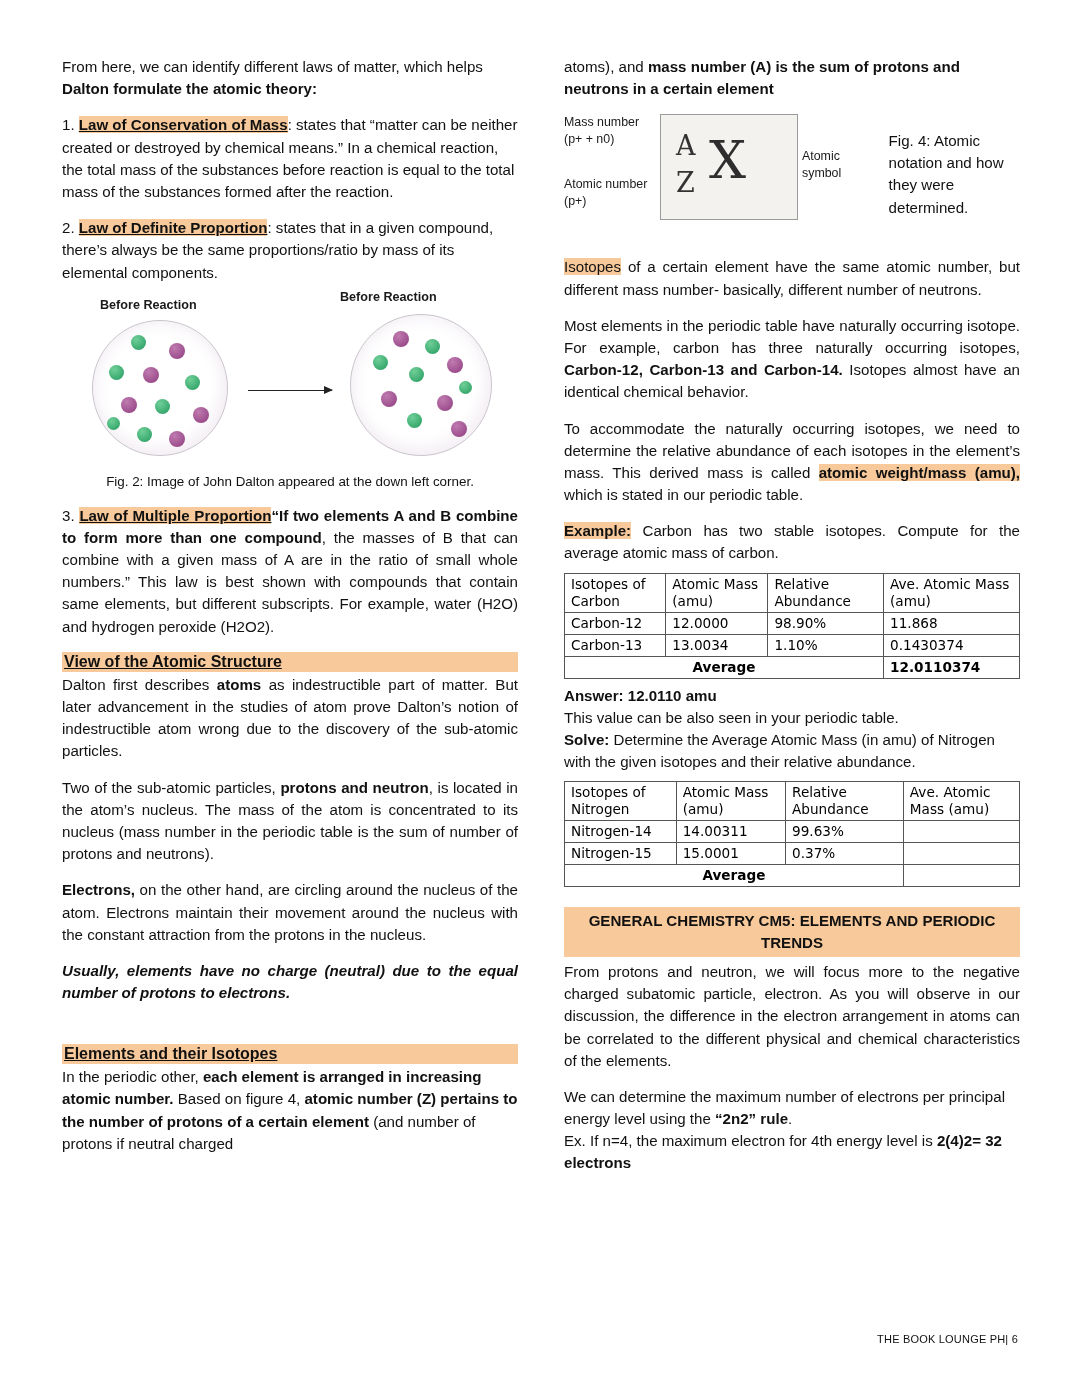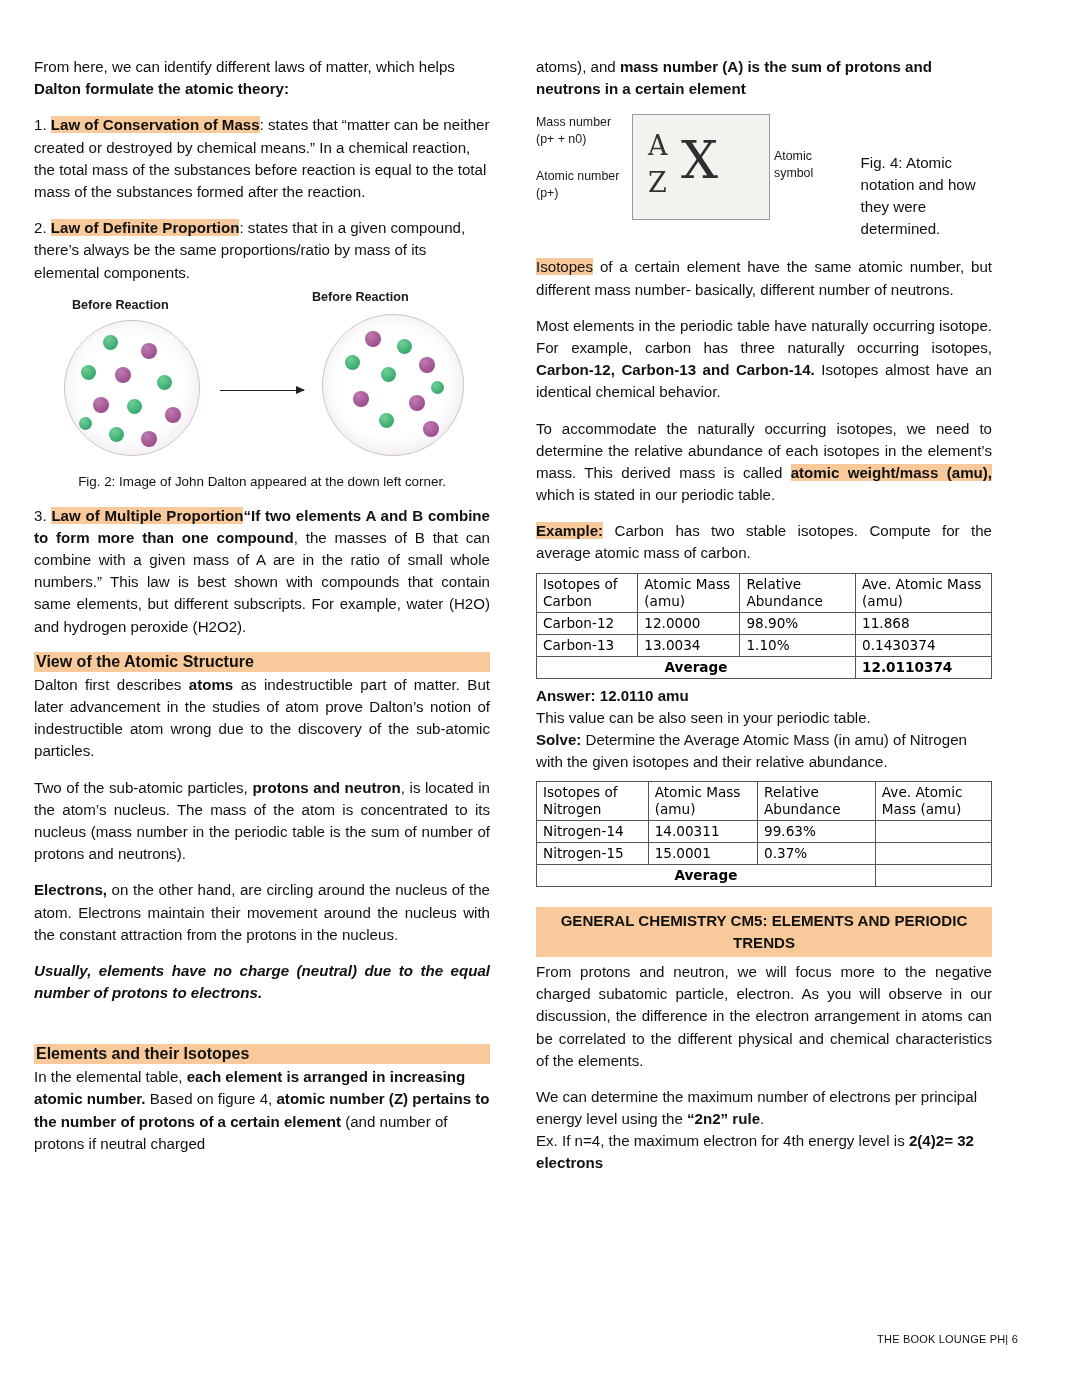--- a/index.html
+++ b/index.html
@@ -11,40 +11,40 @@
     height: 1397px;
     background: #ffffff;
     font-family: "Liberation Sans", sans-serif;
     color: #111111;
   }
   .page {
     position: relative;
     width: 1080px;
     height: 1397px;
     box-sizing: border-box;
-    padding: 56px 62px 40px 34px;
+    padding: 56px 62px 40px 62px;
   }
   .columns {
     display: flex;
     gap: 46px;
     align-items: flex-start;
   }
   .col {
     width: 456px;
     flex: 0 0 456px;
   }
   p {
     margin: 0 0 14px 0;
     font-size: 15.1px;
     line-height: 1.47;
   }
   .just { text-align: justify; }
   .b { font-weight: bold; }
   .i { font-style: italic; }
-  .u { }
+  .u { text-decoration: underline; }
   .hl {
     background: #f8c99a;
   }
   .section-band {
     background: #f8c99a;
     text-align: center;
     font-weight: bold;
     font-size: 15.1px;
     line-height: 1.45;
     padding: 3px 6px;
@@ -92,42 +92,42 @@
     right: -1px;
     top: -4px;
     border-left: 9px solid #222;
     border-top: 4.5px solid transparent;
     border-bottom: 4.5px solid transparent;
   }
 
   
   .fig4wrap {
     display: flex;
-    align-items: flex-end;
+    align-items: center;
     gap: 8px;
     margin: 4px 0 16px 0;
   }
   .fig4 {
     position: relative;
     width: 318px;
     height: 132px;
     font-size: 12.4px;
     color: #1a1a1a;
   }
   .fig4 .box {
     position: absolute;
     left: 96px;
     top: 6px;
     width: 136px;
     height: 104px;
     border: 1px solid #9a9a9a;
     background: #f4f2ee;
   }
   .fig4 .massn { position: absolute; left: 0; top: 6px; line-height: 1.35; }
-  .fig4 .atomn { position: absolute; left: 0; top: 60px; line-height: 1.35; }
+  .fig4 .atomn { position: absolute; left: 0; top: 68px; line-height: 1.35; }
   .fig4 .sym { position: absolute; left: 238px; top: 40px; line-height: 1.3; }
   .fig4 .AZ {
     position: absolute;
     left: 112px;
     top: 20px;
     font-family: "DejaVu Serif", serif;
     font-size: 27px;
     color: #333;
     line-height: 1.35;
   }
@@ -237,21 +237,21 @@
       <p class="just"><span>Two of the sub-atomic particles, </span><span class="b">protons and neutron</span><span>, is located in the atom’s nucleus. The mass of the atom is concentrated to its nucleus (mass number in the periodic table is the sum of number of protons and neutrons).</span></p>
 
       <p class="just"><span class="b">Electrons,</span><span> on the other hand, are circling around the nucleus of the atom. Electrons maintain their movement around the nucleus with the constant attraction from the protons in the nucleus.</span></p>
 
       <p class="just b i">Usually, elements have no charge (neutral) due to the equal number of protons to electrons.</p>
 
       <div class="hl" style="display:block; padding:1px 2px; margin-bottom:2px;margin-top:40px;">
         <span class="b u">Elements and their Isotopes</span>
       </div>
 
-      <p class="nogap"><span>In the elemental table, </span><span class="b">each element is arranged in increasing atomic number.</span><span> Based on figure 4, </span><span class="b">atomic number (Z) pertains to the number of protons of a certain element</span><span> (and number of protons if neutral charged</span></p>
+      <p class="nogap"><span>In the periodic other, </span><span class="b">each element is arranged in increasing atomic number.</span><span> Based on figure 4, </span><span class="b">atomic number (Z) pertains to the number of protons of a certain element</span><span> (and number of protons if neutral charged</span></p>
 
     </div>
 
     <div class="col">
 
       <p class="tight"><span>atoms), and </span><span class="b">mass number (A) is the sum of protons and neutrons in a certain element</span></p>
 
       <div class="fig4wrap">
         <div class="fig4">
           <div class="box"></div>

